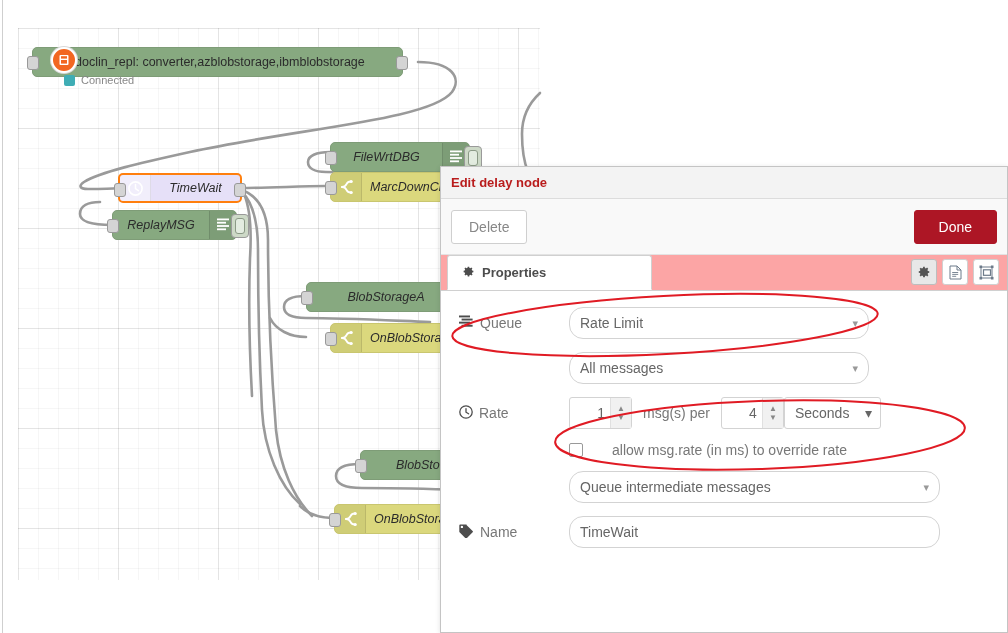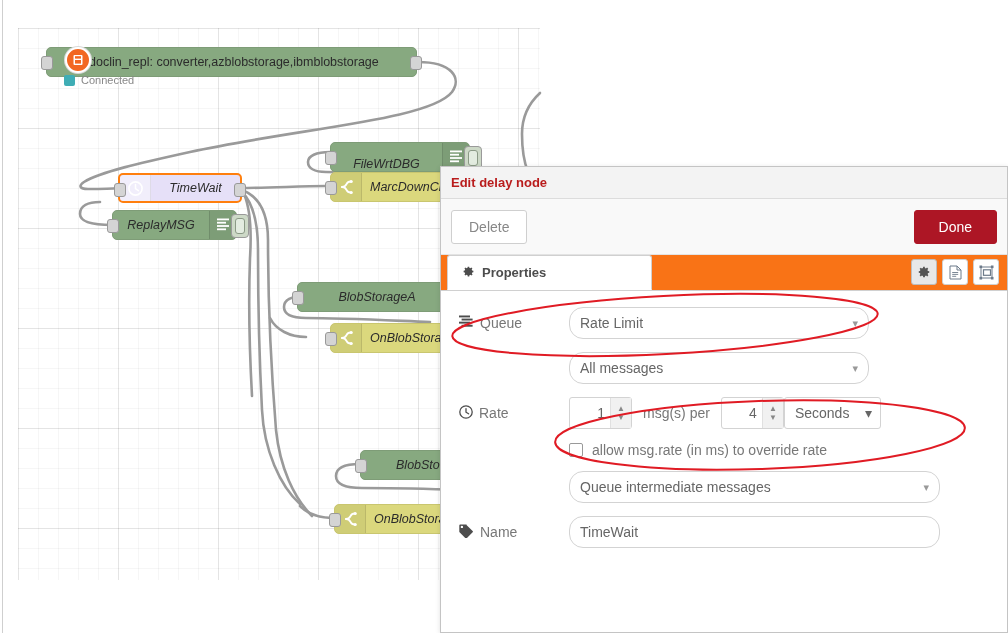--- a/index.html
+++ b/index.html
@@ -71,21 +71,21 @@
     position:absolute;right:-13px;top:3px;width:18px;height:24px;
     background:#cdd9c7;border:1px solid #9a9a9a;border-radius:4px;
     box-sizing:border-box;
   }
   .dbg-btn i{
     position:absolute;left:3px;top:3px;width:10px;height:16px;
     border:1px solid #8b9a86;border-radius:3px;background:#e3ece0;box-sizing:border-box;
   }
 
   
-  #node-doclin{left:46px;top:47px;width:371px;text-align:right;}
+  #node-doclin{left:32px;top:47px;width:371px;text-align:right;}
   #node-doclin .nlabel{justify-content:flex-start;font-style:normal;font-size:12.5px;color:#2b2b2b;}
   .status-ico{
     position:absolute;left:18px;top:-1px;width:22px;height:22px;border-radius:50%;
     background:#f26722;border:2px solid #fff;box-shadow:0 0 0 1px #d9d9d9;
     display:flex;align-items:center;justify-content:center;
   }
   #node-status{
     position:absolute;left:64px;top:74px;display:flex;align-items:center;gap:6px;
     font-size:11px;color:#888;
   }
@@ -110,21 +110,21 @@
     height:34px;padding:0 17px;box-sizing:border-box;border-radius:3px;
     font-size:14px;cursor:pointer;display:flex;align-items:center;justify-content:center;
     background:#fff;border:1px solid #cfcfcf;color:#888;
   }
   #btn-delete{margin-right:auto;}
   #btn-cancel{margin-right:10px;}
   #btn-done{background:#AD1625;border-color:#AD1625;color:#fff;padding:0 24px;text-align:center;}
 
   
   #tabstrip{
-    position:relative;height:36px;background:#f97316;border-bottom:1px solid #d0d0d0;
+    position:relative;height:36px;background:#fca5a5;border-bottom:1px solid #d0d0d0;
     display:flex;align-items:flex-end;padding-left:6px;box-sizing:border-box;
   }
   #tab-properties{
     height:35px;min-width:205px;background:#fff;border:1px solid #d0d0d0;border-bottom:1px solid #fff;
     border-radius:3px 3px 0 0;box-sizing:border-box;
     display:flex;align-items:center;gap:7px;padding:0 14px;
     font-size:13px;font-weight:bold;color:#4d4d4d;position:relative;z-index:2;
   }
   #tab-icons{position:absolute;right:8px;top:4px;display:flex;gap:5px;}
   .tabicon{
@@ -159,21 +159,21 @@
   }
   .spin .arrows span{font-size:8px;line-height:6px;}
   .mid{font-size:14px;color:#777;margin:0 11px;}
   .unitsel{
     width:97px;height:32px;border:1px solid #d3d3d3;border-radius:3px;background:#fff;
     box-sizing:border-box;display:flex;align-items:center;justify-content:space-between;
     padding:0 8px 0 10px;font-size:14px;color:#666;margin-left:0;
   }
   .cbrow{display:flex;align-items:center;gap:9px;margin:0 0 13px 110px;}
   .cbox{width:14px;height:14px;border:1.5px solid #999;border-radius:2px;background:#fff;box-sizing:border-box;}
-  .cbtext{font-size:14px;color:#777;}
+  .cbtext{font-size:14px;color:#777;margin-left:20px;}
 
   
   #annotations{position:absolute;left:0;top:0;width:1008px;height:633px;pointer-events:none;}
 </style>
 </head>
 <body>
 
 <div id="app">
 
   <div id="canvas-left-border"></div>
@@ -215,21 +215,21 @@
           <rect x="3" y="2.2" width="6" height="2.4" fill="#f26722"></rect>
           <rect x="3" y="6" width="6" height="3.6" fill="#f26722"></rect>
         </svg>
     </span>
   </div>
   <div id="node-status">
     <span class="dot"></span>
     <span>Connected</span>
   </div>
 
-  <div class="node green" style="left:330px;top:142px;width:140px;align-items:flex-end;">
+  <div class="node green" style="left:330px;top:142px;width:140px;">
     <span class="port in"></span>
     <span class="nlabel">FileWrtDBG</span>
     <span class="nicon-r">
       <svg width="14" height="16" viewBox="0 0 14 16">
           <g fill="#fff">
             <rect x="1" y="1.5" width="12" height="1.8"></rect>
             <rect x="1" y="4.8" width="9" height="1.8"></rect>
             <rect x="1" y="8.1" width="12" height="1.8"></rect>
             <rect x="1" y="11.4" width="9" height="1.8"></rect>
           </g>
@@ -278,21 +278,21 @@
             <rect x="1" y="8.1" width="12" height="1.8"></rect>
             <rect x="1" y="11.4" width="9" height="1.8"></rect>
           </g>
         </svg>
     </span>
     <span class="dbg-btn">
         <i></i>
       </span>
   </div>
 
-  <div class="node green" style="left:297px;top:282px;width:160px;">
+  <div class="node green" style="left:306px;top:282px;width:160px;">
     <span class="port in"></span>
     <span class="nlabel">BlobStorageA</span>
   </div>
 
   <div class="node yellow" style="left:330px;top:323px;width:140px;">
     <span class="port in"></span>
     <span class="nicon">
       <svg width="15" height="16" viewBox="0 0 15 16">
           <g fill="none" stroke="#fff" stroke-width="1.9" stroke-linecap="round">
             <path d="M11.5 2.5 C6 2.5 9 8 3 8"></path>

